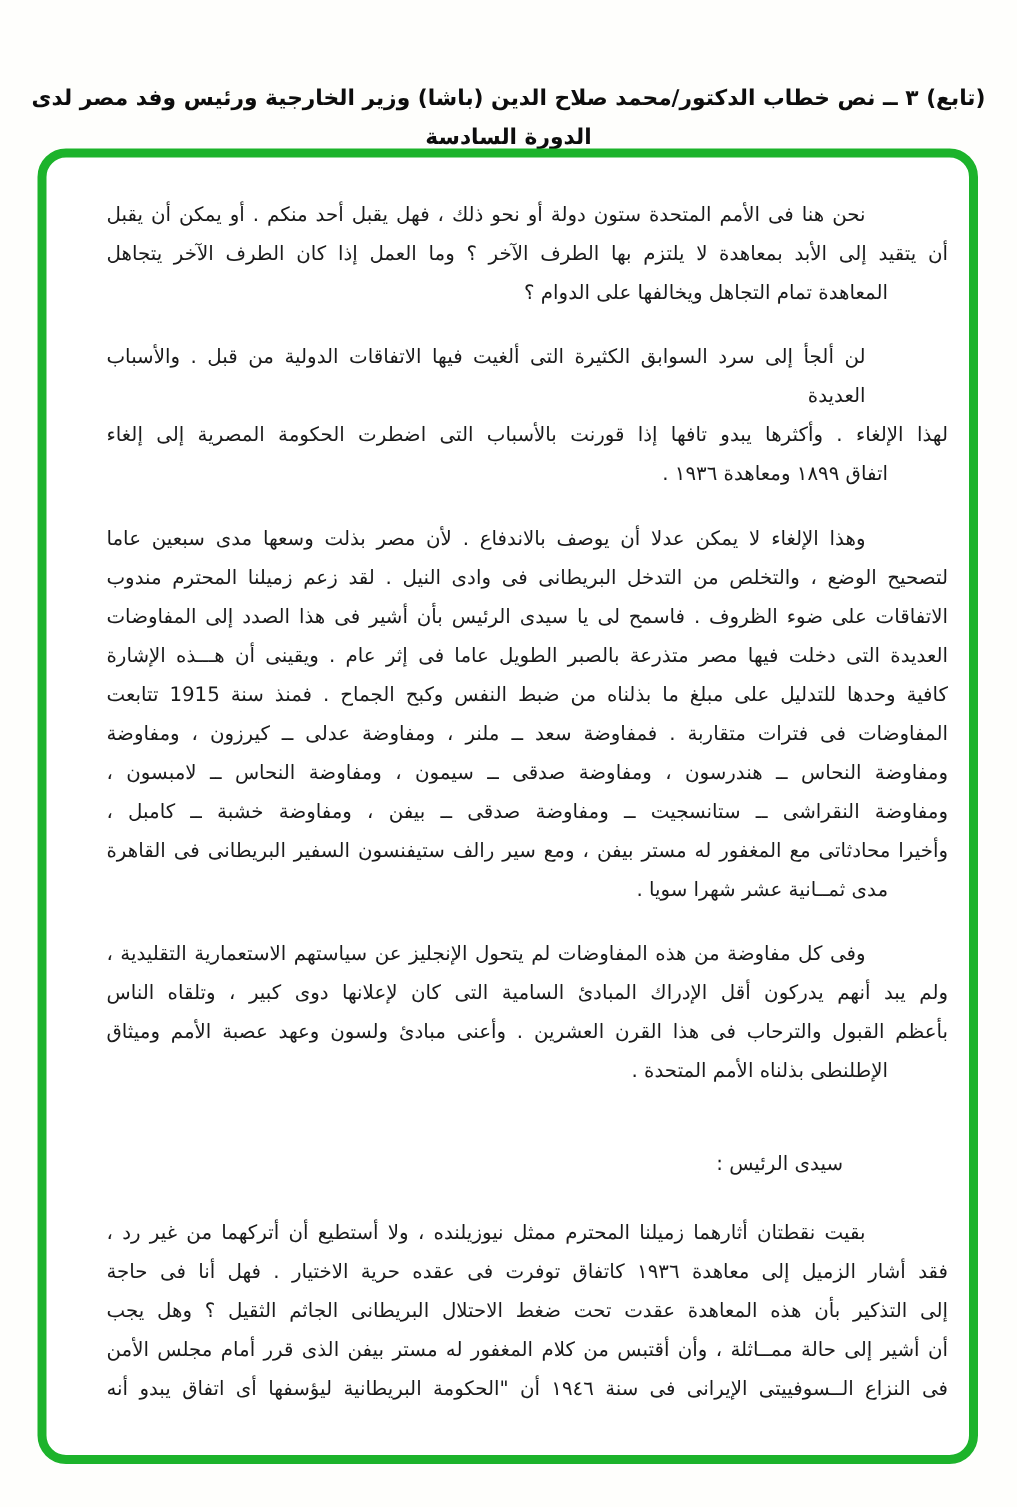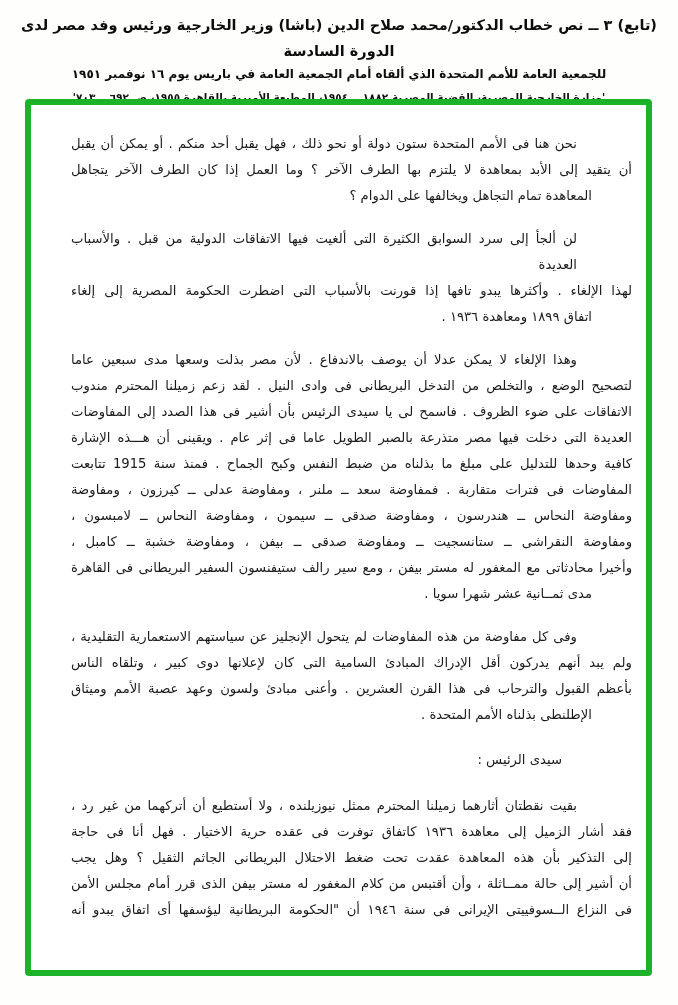--- a/index.html
+++ b/index.html
@@ -12,32 +12,32 @@
   .page { position:relative; width:678px; height:1005px; background:#fefefc; }
 
   
   .doc-header {
     direction:rtl;
     text-align:center;
     padding-top:12px;
     color:#0d0d0d;
     font-weight:bold;
   }
-  .h-line1 { font-size:14.5px; line-height:1.8; padding:0 14px; }
+  .h-line1 { font-size:14.5px; line-height:1.8; padding:0 14px;margin-top:41px; }
   .h-line2 { font-size:12px; line-height:1.8; }
   .h-line3 { font-size:10.5px; line-height:1.6; margin-top:3px; color:#141414; }
 
   
   .frame {
     position:absolute;
     left:25px; top:99px;
     width:627px; height:877px;
     box-sizing:border-box;
     border:6px solid #1cb32b;
-    border-radius:4px;
+    border-radius:19px;
     background:#ffffff;
     overflow:hidden;
   }
 
   
   .content {
     direction:rtl;
     padding:26px 14px 0 40px;
     color:#1b1b1b;
   }
@@ -45,21 +45,21 @@
   .line {
     font-size:13.2px;
     line-height:26px;
     text-align:justify;
     text-align-last:justify;
     white-space:normal;
   }
   .line.first { padding-right:55px; }
   .line.last  { text-align-last:auto; padding-right:40px; }
   .line.first.last { padding-right:70px; } 
-  .para.salutation { margin-top:19px; margin-bottom:20px; }
+  .para.salutation { margin-top:36px; margin-bottom:20px; }
 </style>
 </head>
 <body>
 
 <div class="page">
 
   <div class="doc-header">
     <div class="h-line1">(تابع) ٣ ــ نص خطاب الدكتور/محمد صلاح الدين (باشا) وزير الخارجية ورئيس وفد مصر لدى الدورة السادسة</div>
     <div class="h-line2">للجمعية العامة للأمم المتحدة الذي ألقاه أمام الجمعية العامة في باريس يوم ١٦ نوفمبر ١٩٥١</div>
     <div class="h-line3">'وزارة الخارجية المصرية، القضية المصرية ١٨٨٢ ــ ١٩٥٤، المطبعة الأميرية بالقاهرة ١٩٥٥، ص ٦٩٢ ــ ٧٠٣'</div>

